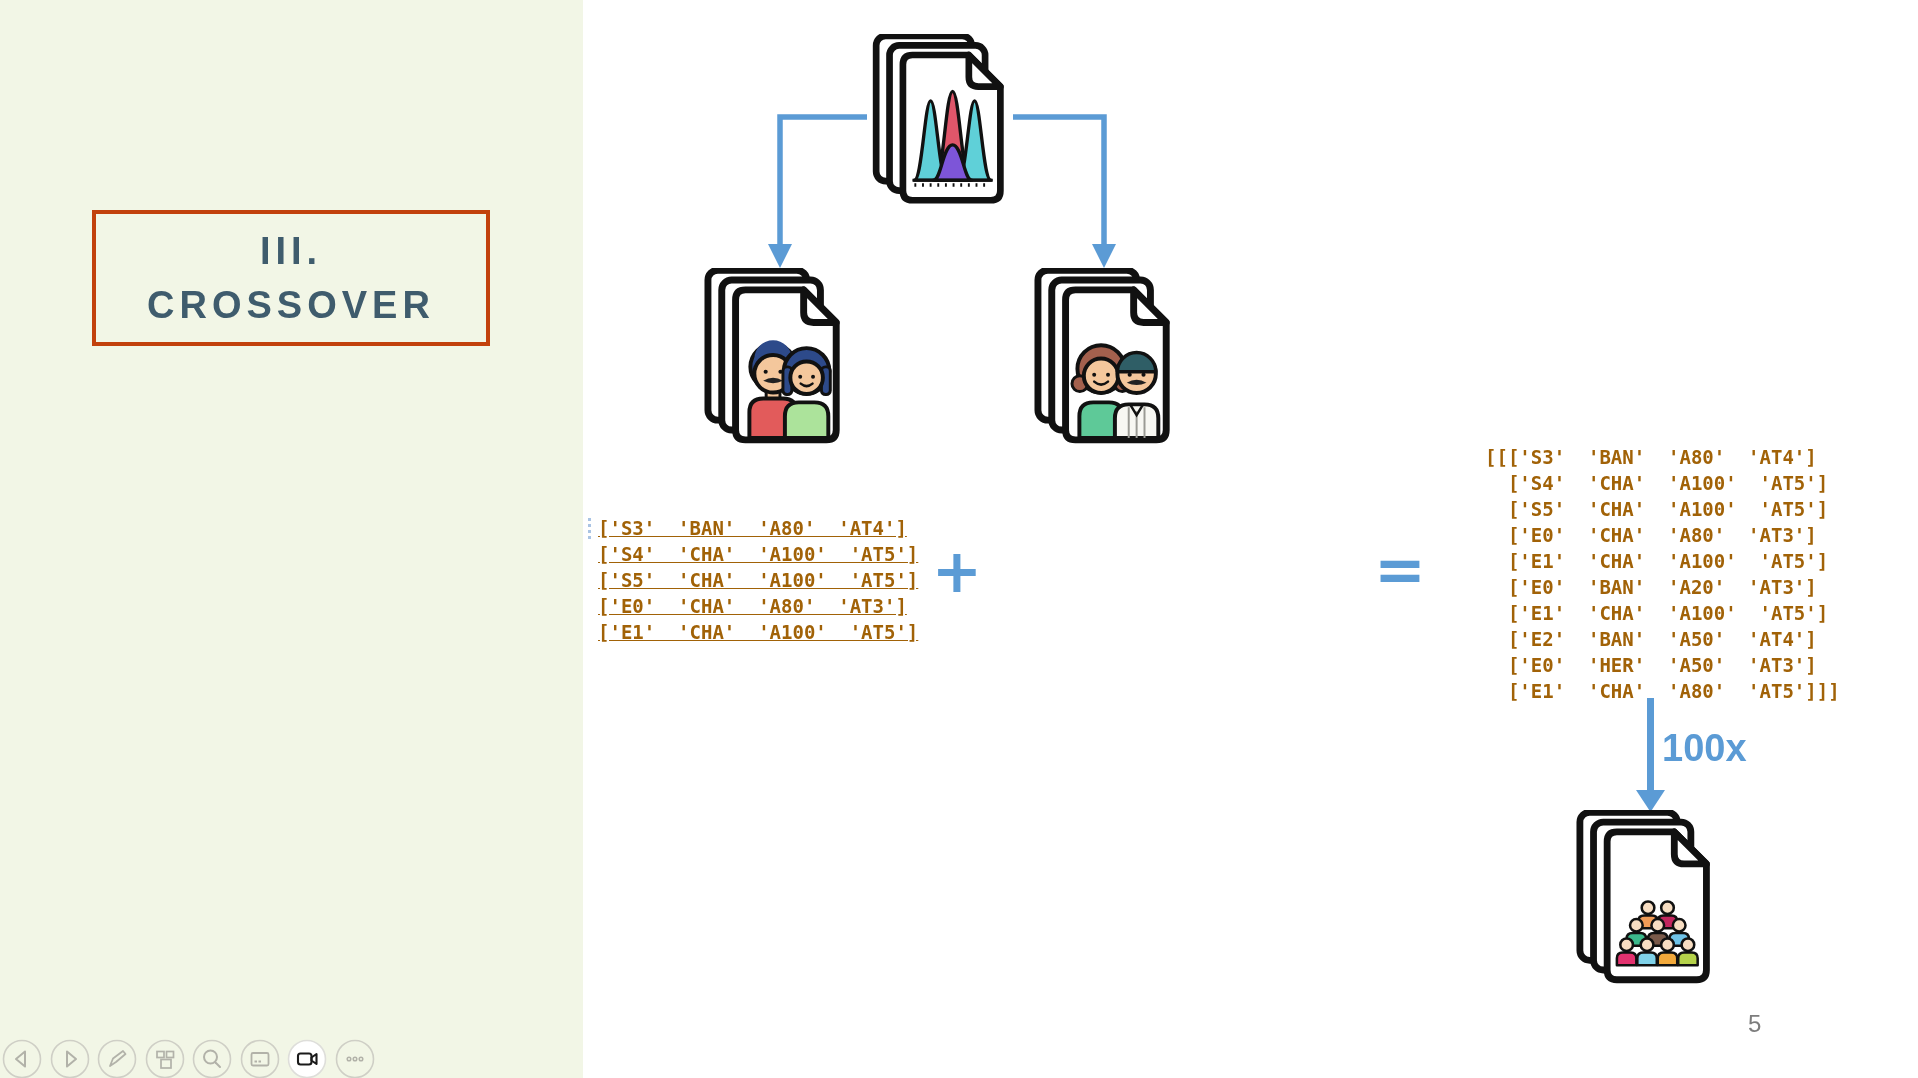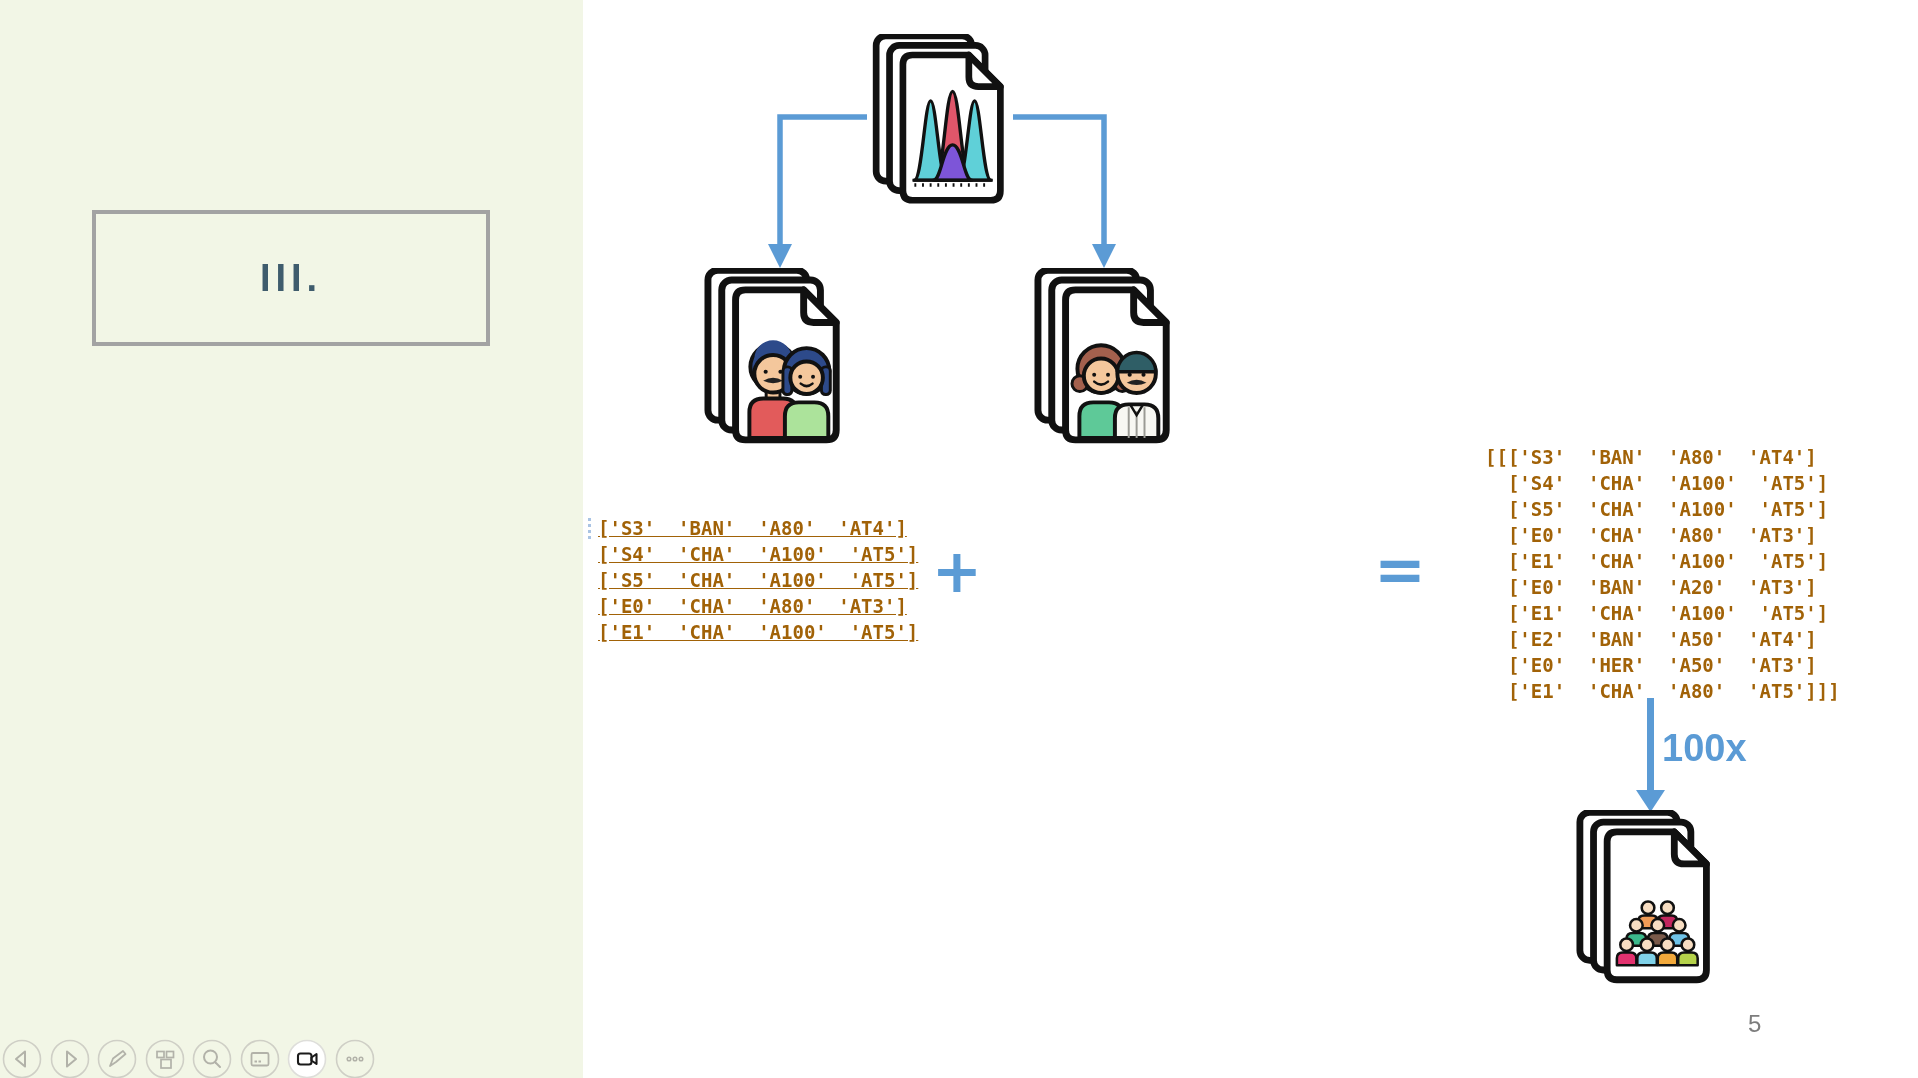--- a/index.html
+++ b/index.html
@@ -1,21 +1,21 @@
 <!DOCTYPE html>
 <html><head>
 <meta charset="utf-8">
 <style>
   html,body{margin:0;padding:0;background:#fff;}
   .stage{position:relative;width:1918px;height:1078px;background:#ffffff;overflow:hidden;
          font-family:"Liberation Sans",sans-serif;}
   
   .left-panel{position:absolute;left:0;top:0;width:583px;height:1078px;background:#f2f6e6;}
   .title-box{position:absolute;left:92px;top:210px;width:390px;height:128px;
-             border:4px solid #a3a3a3;display:flex;flex-direction:column;
+             border:4px solid #c2410c;display:flex;flex-direction:column;
              align-items:center;justify-content:center;gap:2px;}
   .title-line{font-size:38px;font-weight:bold;letter-spacing:5px;color:#3f5c6d;line-height:52px;}
   
   pre.code{position:absolute;margin:4px;font-family:"DejaVu Sans Mono",monospace;
            font-size:19px;line-height:26px;font-weight:bold;color:#a16207;white-space:pre;}
   .pre-a{left:594px;top:511px;text-decoration:underline;}
   .pre-b{left:1007px;top:511px;}
   .pre-r{left:1481px;top:440px;}
   .faint-bracket{position:absolute;left:588px;top:518px;height:21px;width:0;
                  border-left:3px dotted #aac4e4;}
@@ -35,20 +35,21 @@
   .tb svg{display:block;}
 </style>
 </head>
 <body>
 
 <div class="stage">
 
   <div class="left-panel">
     <div class="title-box">
       <div class="title-line">III.</div>
+      <div class="title-line">CROSSOVER</div>
     </div>
   </div>
 
   <svg class="abs" style="left:755px;top:98px;" width="390" height="180" viewBox="0 0 390 180">
     <g stroke="#5b9bd5" stroke-width="5.5" fill="none">
       <polyline points="112,19 25,19 25,148"></polyline>
       <polyline points="258,19 349,19 349,148"></polyline>
     </g>
     <polygon points="13,146 37,146 25,170" fill="#5b9bd5"></polygon>
     <polygon points="337,146 361,146 349,170" fill="#5b9bd5"></polygon>

